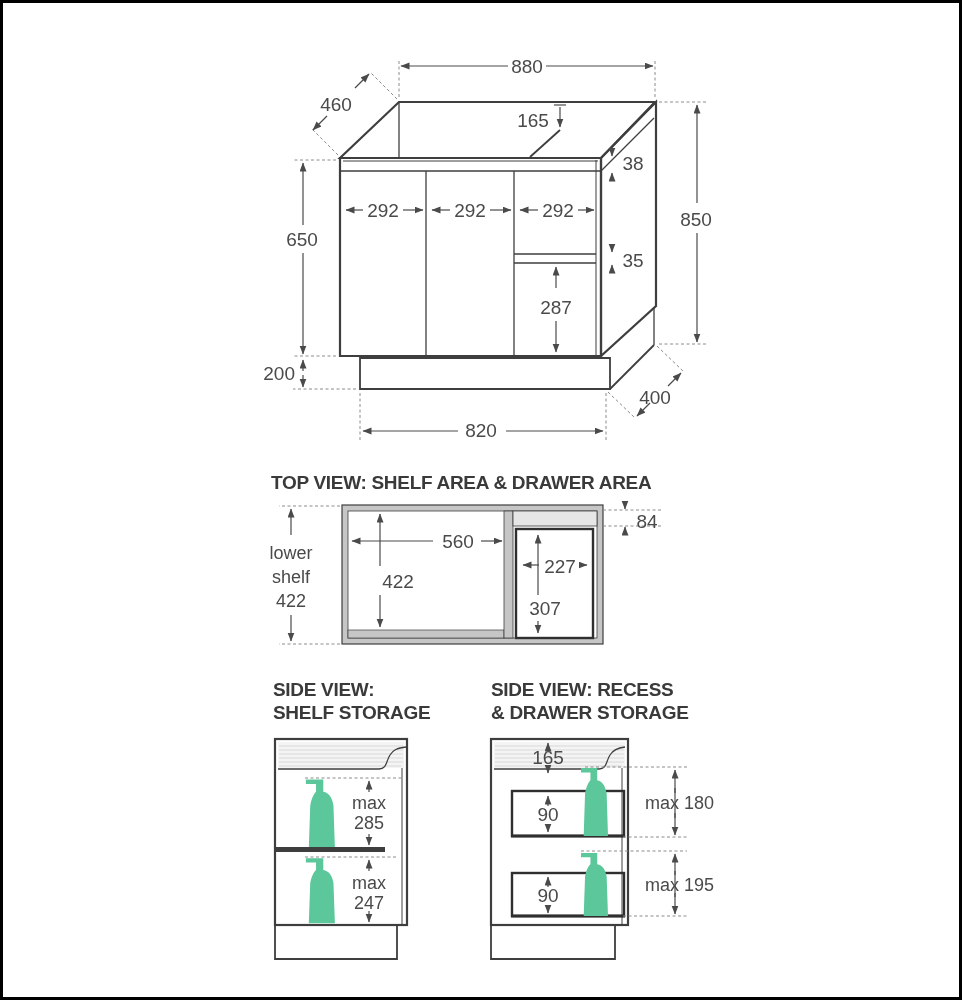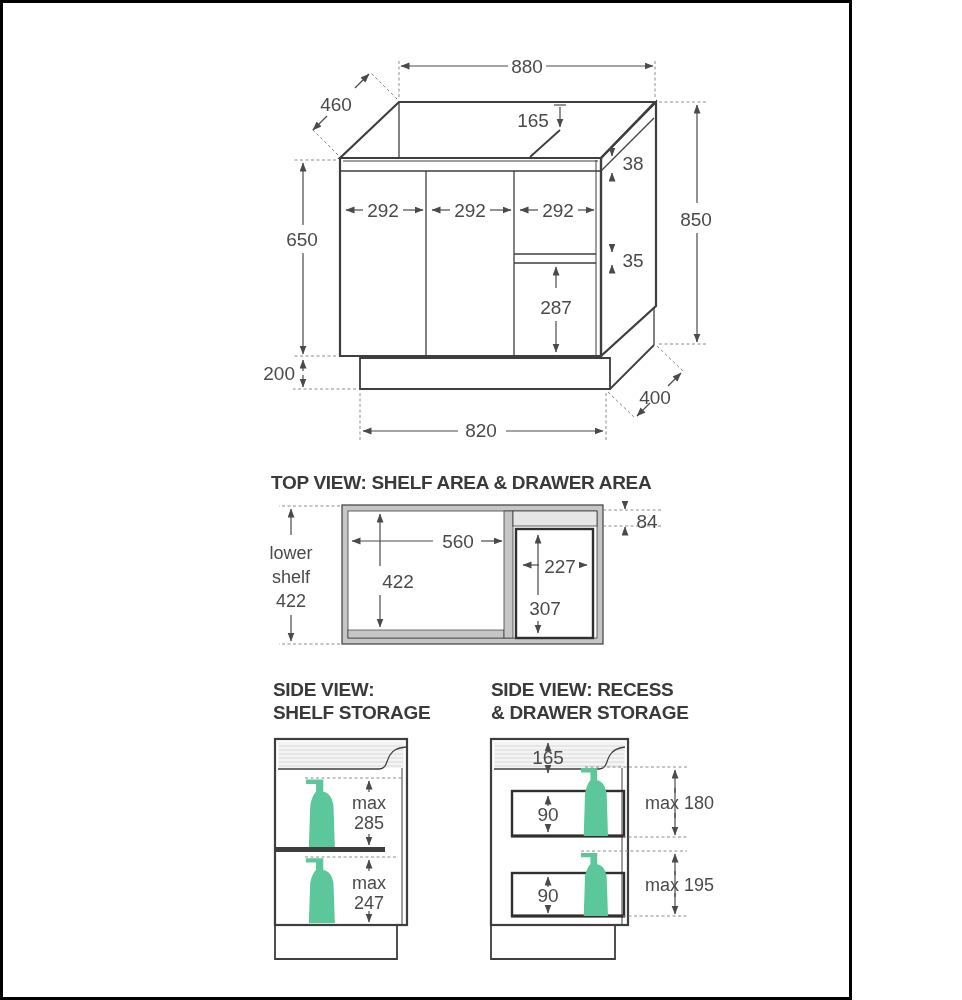--- a/index.html
+++ b/index.html
@@ -1,16 +1,16 @@
 <!DOCTYPE html>
 <html><head>
 <meta charset="utf-8">
 <style>
   html,body{margin:0;padding:0;background:#ffffff;}
-  .canvas{position:relative;width:852px;height:1000px;background:#ffffff;
+  .canvas{position:relative;width:962px;height:1000px;background:#ffffff;
           box-sizing:border-box;border:3px solid #000;overflow:hidden;
           font-family:"Liberation Sans", sans-serif;}
   svg{position:absolute;left:0;top:0;}
   
   .edge      {stroke:#3e3e3e;stroke-width:2.2;fill:none;stroke-linejoin:miter;}
   .edge-mid  {stroke:#3e3e3e;stroke-width:1.8;fill:none;}
   .edge-thin {stroke:#3e3e3e;stroke-width:1.3;fill:none;}
   .hairline  {stroke:#3e3e3e;stroke-width:1;fill:none;}
   .dimline   {stroke:#4a4a4a;stroke-width:1.2;fill:none;}
   .dash      {stroke:#8c8c8c;stroke-width:1;stroke-dasharray:3 2.5;fill:none;}

